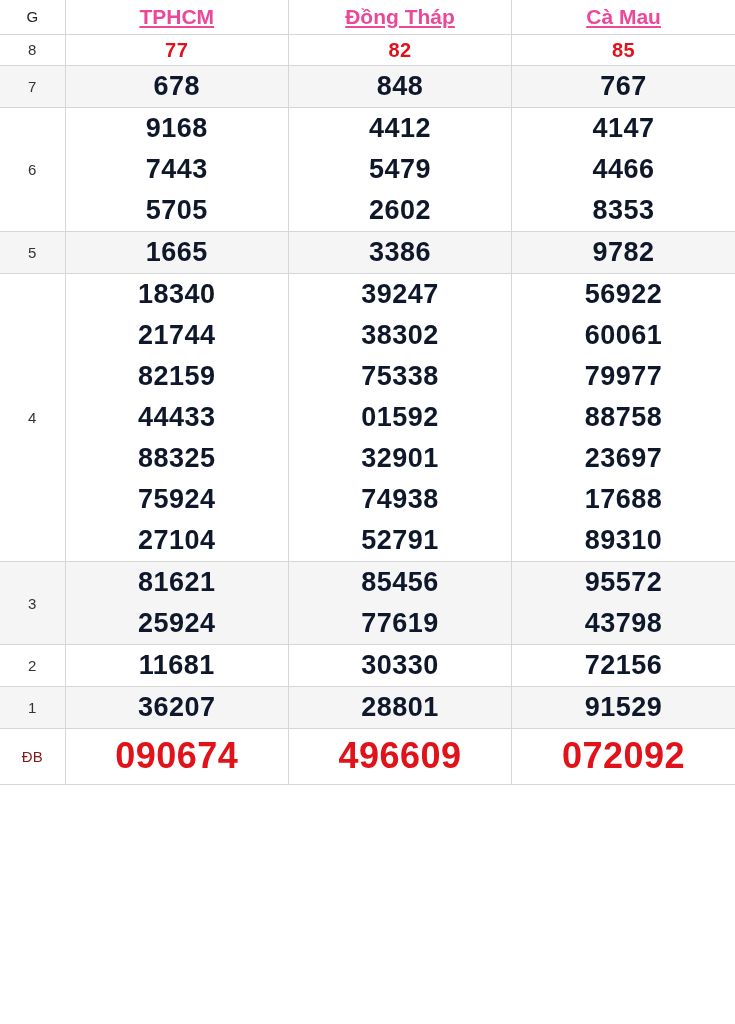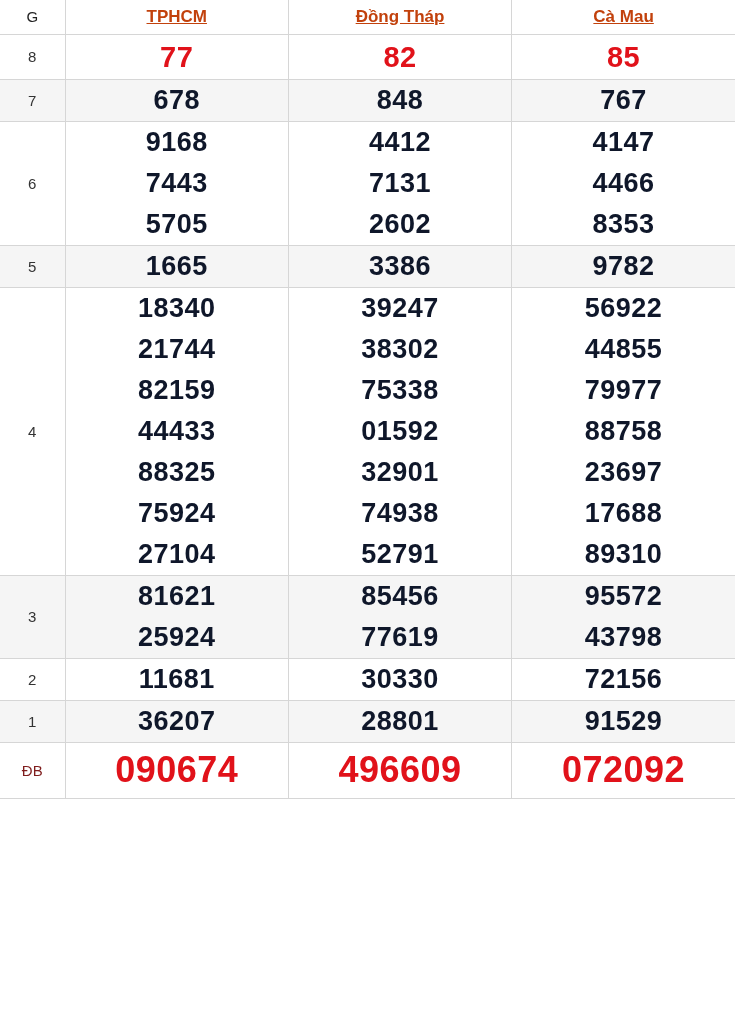--- a/index.html
+++ b/index.html
@@ -40,22 +40,22 @@
     font-weight: 400;
     color: #222;
     height: 34px;
     background: #ffffff;
   }
   thead th.head-prov {
     height: 34px;
     background: #ffffff;
   }
   thead th.head-prov a {
-    color: #c2410c;
-    font-size: 17px;
+    color: #ec4899;
+    font-size: 21px;
     font-weight: bold;
     text-decoration: underline;
   }
 
   td.gcell {
     font-size: 15px;
     font-weight: 400;
     color: #333;
   }
   td.numcell {
@@ -70,21 +70,21 @@
 
   tr.alt td, tr.alt th { background: #f5f5f5; }
   tr.plain td { background: #ffffff; }
 
   td.special {
     color: #e1121a;
     font-size: 36px;
   }
   td.g8 {
     color: #e1121a;
-    font-size: 29px;
+    font-size: 20px;
   }
   td.db-label { font-size: 15px; color: #7f1d1d; }
 </style>
 </head>
 <body>
 
 <div id="page">
   <table class="lottery">
     <colgroup>
       <col class="c-g">
@@ -133,21 +133,21 @@
         </tr>
         <tr class="plain">
           <td class="gcell">6</td>
           <td class="numcell">
             <span class="n">9168</span>
             <span class="n">7443</span>
             <span class="n">5705</span>
           </td>
           <td class="numcell">
             <span class="n">4412</span>
-            <span class="n">7131</span>
+            <span class="n">5479</span>
             <span class="n">2602</span>
           </td>
           <td class="numcell">
             <span class="n">4147</span>
             <span class="n">4466</span>
             <span class="n">8353</span>
           </td>
         </tr>
         <tr class="alt">
           <td class="gcell">5</td>
@@ -176,21 +176,21 @@
             <span class="n">39247</span>
             <span class="n">38302</span>
             <span class="n">75338</span>
             <span class="n">01592</span>
             <span class="n">32901</span>
             <span class="n">74938</span>
             <span class="n">52791</span>
           </td>
           <td class="numcell">
             <span class="n">56922</span>
-            <span class="n">44855</span>
+            <span class="n">60061</span>
             <span class="n">79977</span>
             <span class="n">88758</span>
             <span class="n">23697</span>
             <span class="n">17688</span>
             <span class="n">89310</span>
           </td>
         </tr>
         <tr class="alt">
           <td class="gcell">3</td>
           <td class="numcell">

